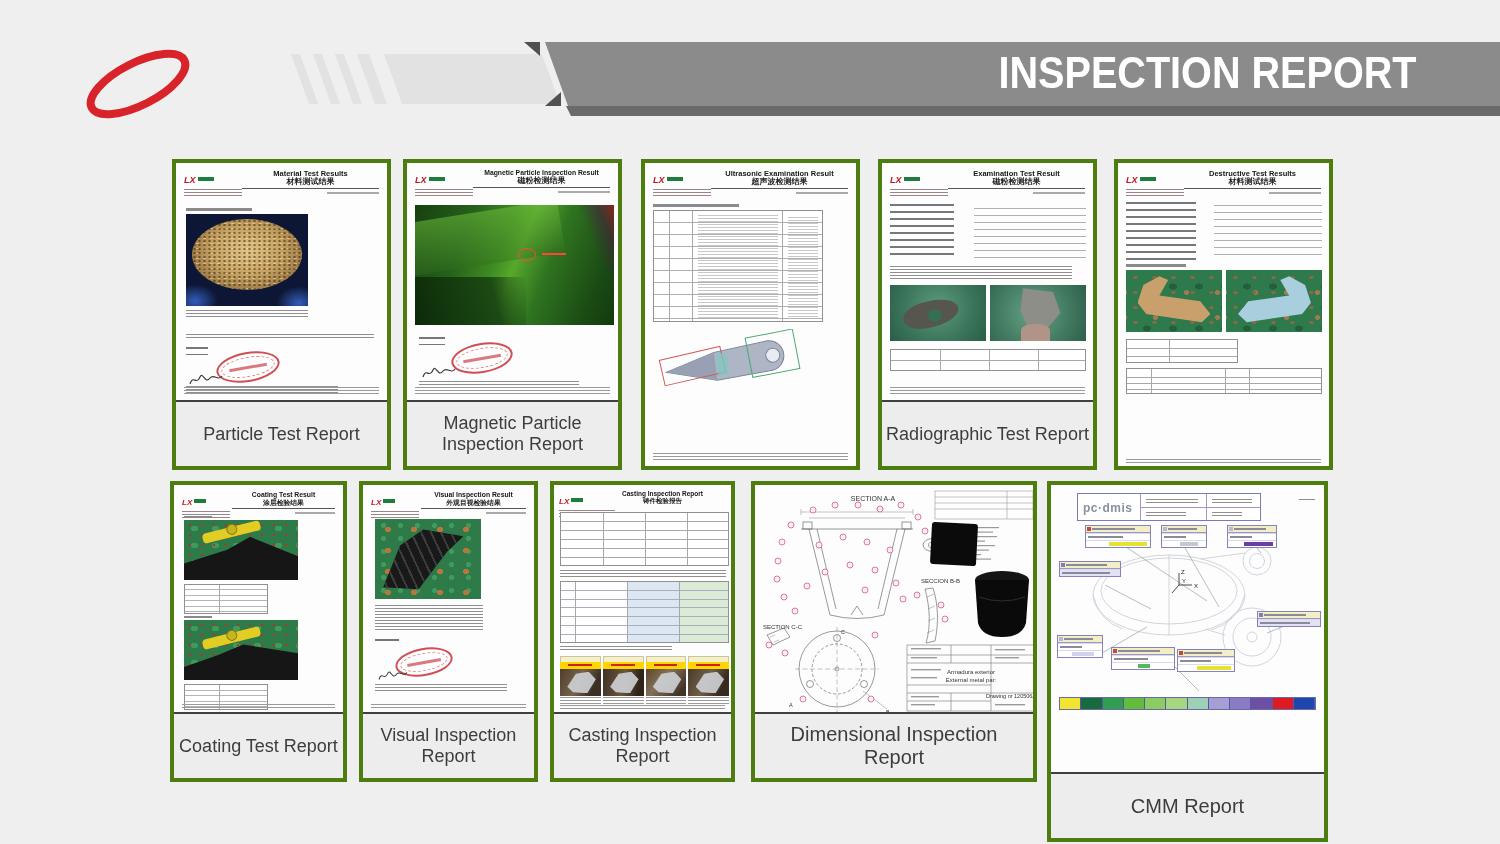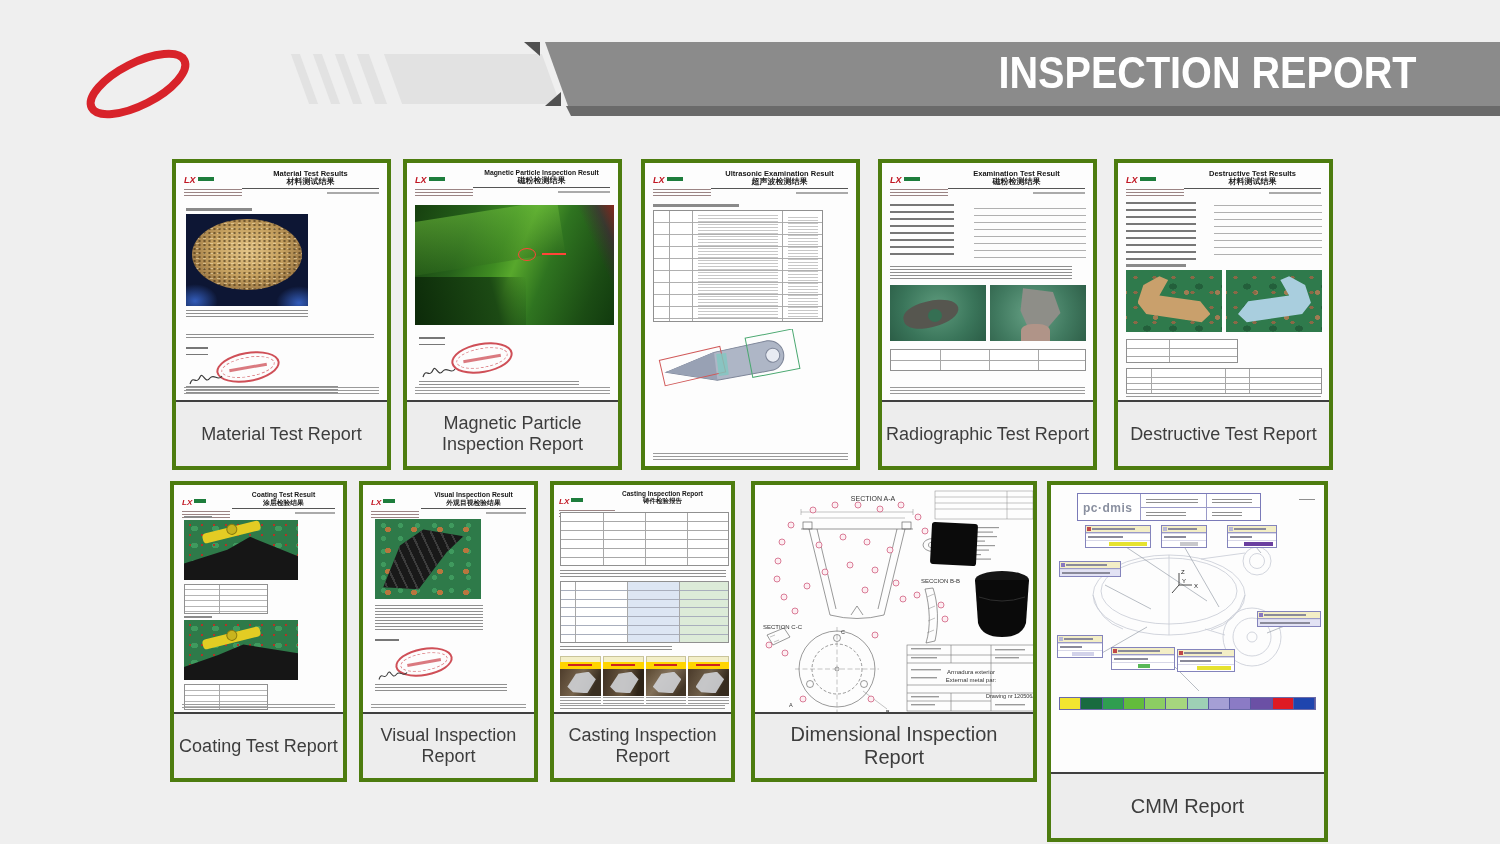--- a/index.html
+++ b/index.html
@@ -155,21 +155,21 @@
     <i class="tl" style="left:10px;top:171px;width:188px;height:4px"></i>
     <i class="tl2" style="left:10px;top:184px;width:22px;height:8px"></i>
     <i class="stamp" style="left:40px;top:189px;width:64px;height:30px"></i>
     <svg class="sig" style="left:12px;top:209px" width="36" height="16" viewBox="0 0 36 16">
         <path d="M2 12 C5 2 8 14 12 5 C15 -1 17 13 22 6 C26 1 30 10 34 4" stroke="#3a3a3a" stroke-width="1.2" fill="none"></path>
       </svg>
     <i class="tl" style="left:10px;top:223px;width:152px;height:8px"></i>
     <i class="foot"></i>
   </div>
   <div class="cap">
-      <span>Material Test Report</span>
+      <span>Particle Test Report</span>
     </div>
 </div>
 
 <div class="card" style="left:403px;top:159px;width:219px;height:311px">
   <div class="doc">
     <div class="doc-head">
       <div class="lx"><span class="lx-t">LX</span><i class="lx-g"></i><i class="lx-b"></i></div>
       <div class="dt">
           <div class="t" style="font-size:6.8px">Magnetic Particle Inspection Result</div>
           <div class="s">磁粉检测结果</div>
@@ -291,23 +291,20 @@
     <div class="grid" style="left:8px;top:205px;width:196px;height:26px">
       <i class="vl" style="left:24px"></i>
         <i class="vl" style="left:98px"></i>
         <i class="vl" style="left:122px"></i>
       <i class="hl" style="top:8px"></i>
         <i class="hl" style="top:14px"></i>
         <i class="hl" style="top:20px"></i>
     </div>
     <i class="foot" style="bottom:1px;height:6px"></i>
   </div>
-  <div class="cap">
-      <span>Destructive Test Report</span>
-    </div>
 </div>
 
 <div class="card" style="left:170px;top:481px;width:177px;height:301px">
   <div class="doc">
     <div class="doc-head" style="height:26px">
       <div class="lx" style="width:50px"><span class="lx-t" style="font-size:8px">LX</span><i class="lx-g" style="width:12px"></i><i class="lx-b" style="width:48px;height:8px"></i></div>
       <div class="dt" style="left:50px">
           <div class="t" style="font-size:6.8px">Coating Test Result</div>
           <div class="s" style="font-size:6.8px">涂层检验结果</div>
           <div class="rule"></div>

